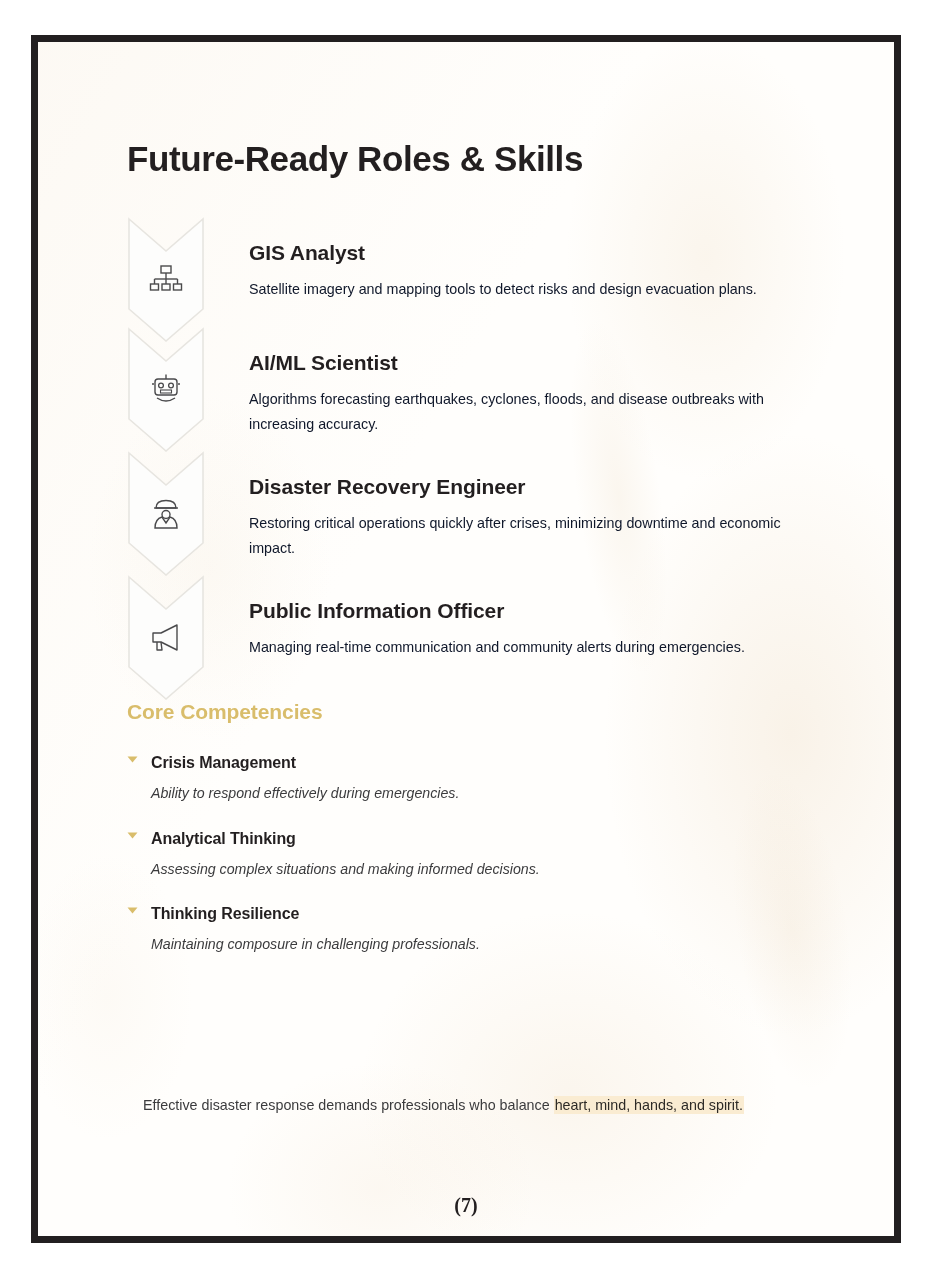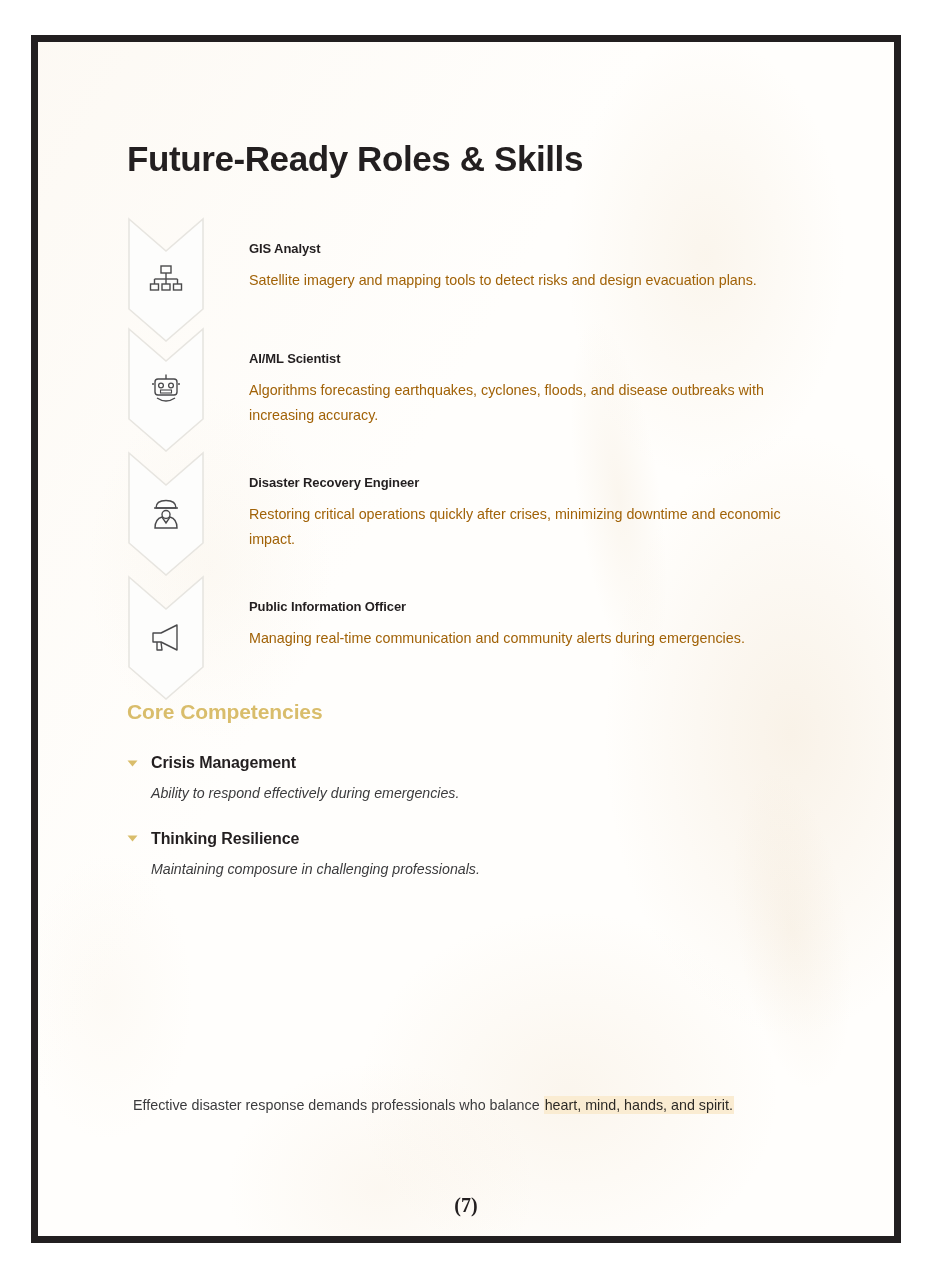--- a/index.html
+++ b/index.html
@@ -91,30 +91,30 @@
     left: 0;
     top: 0;
     width: 78px;
     height: 126px;
   }
   .role-body {
     padding-left: 42px;
     padding-top: 24px;
   }
   .role-title {
-    font-size: 13px;
+    font-size: 21px;
     font-weight: bold;
     color: #231f20;
     letter-spacing: -0.1px;
     margin-bottom: 12px;
   }
   .role-desc {
     font-size: 14.3px;
     line-height: 1.72;
-    color: #a16207;
+    color: #0f172a;
     max-width: 590px;
   }
 
   
   .comp-heading {
     position: absolute;
     left: 89px;
     top: 658px;
     font-size: 21px;
     font-weight: bold;
@@ -123,21 +123,21 @@
   }
   .comp-list {
     position: absolute;
     left: 89px;
     top: 712px;
     width: 700px;
   }
   .comp-item { margin-bottom: 25px; }
   .comp-title-row {
     display: flex;
-    align-items: center;
+    align-items: flex-start;
     margin-bottom: 10px;
   }
   .caret {
     width: 11px;
     height: 11px;
     flex: 0 0 11px;
     margin-right: 13px;
     position: relative;
   }
   .caret svg { display: block; }
@@ -151,21 +151,21 @@
     font-size: 14.2px;
     color: #3b3b3d;
     padding-left: 24px;
     line-height: 1.6;
     font-style: italic;
   }
 
   
   .closing {
     position: absolute;
-    left: 95px;
+    left: 105px;
     top: 1052px;
     font-size: 14.3px;
     color: #3b3b3d;
     line-height: 1.6;
   }
   .hl {
     background: #faecd2;
     color: #2d2a26;
     padding: 1px 1px;
   }
@@ -288,20 +288,31 @@
             <svg width="11" height="11" viewBox="0 0 11 11">
                 <path d="M0.5 2.5 L10.5 2.5 L5.5 8.5 Z" fill="#d9bd6b"></path>
               </svg>
           </span>
           <span class="comp-title">Crisis Management</span>
         </div>
         <div class="comp-desc">Ability to respond effectively during emergencies.</div>
       </div>
 
 
+      <div class="comp-item">
+        <div class="comp-title-row">
+          <span class="caret">
+            <svg width="11" height="11" viewBox="0 0 11 11">
+                <path d="M0.5 2.5 L10.5 2.5 L5.5 8.5 Z" fill="#d9bd6b"></path>
+              </svg>
+          </span>
+          <span class="comp-title">Analytical Thinking</span>
+        </div>
+        <div class="comp-desc">Assessing complex situations and making informed decisions.</div>
+      </div>
 
       <div class="comp-item">
         <div class="comp-title-row">
           <span class="caret">
             <svg width="11" height="11" viewBox="0 0 11 11">
                 <path d="M0.5 2.5 L10.5 2.5 L5.5 8.5 Z" fill="#d9bd6b"></path>
               </svg>
           </span>
           <span class="comp-title">Thinking Resilience</span>
         </div>

